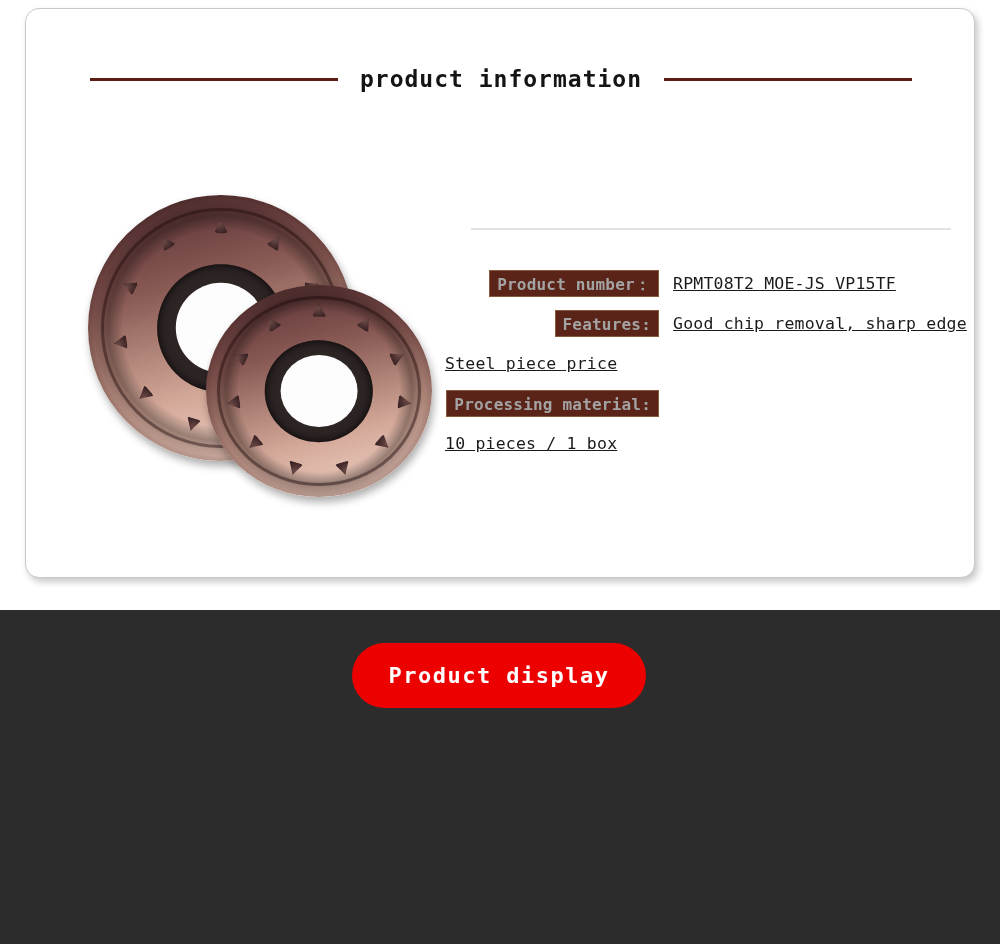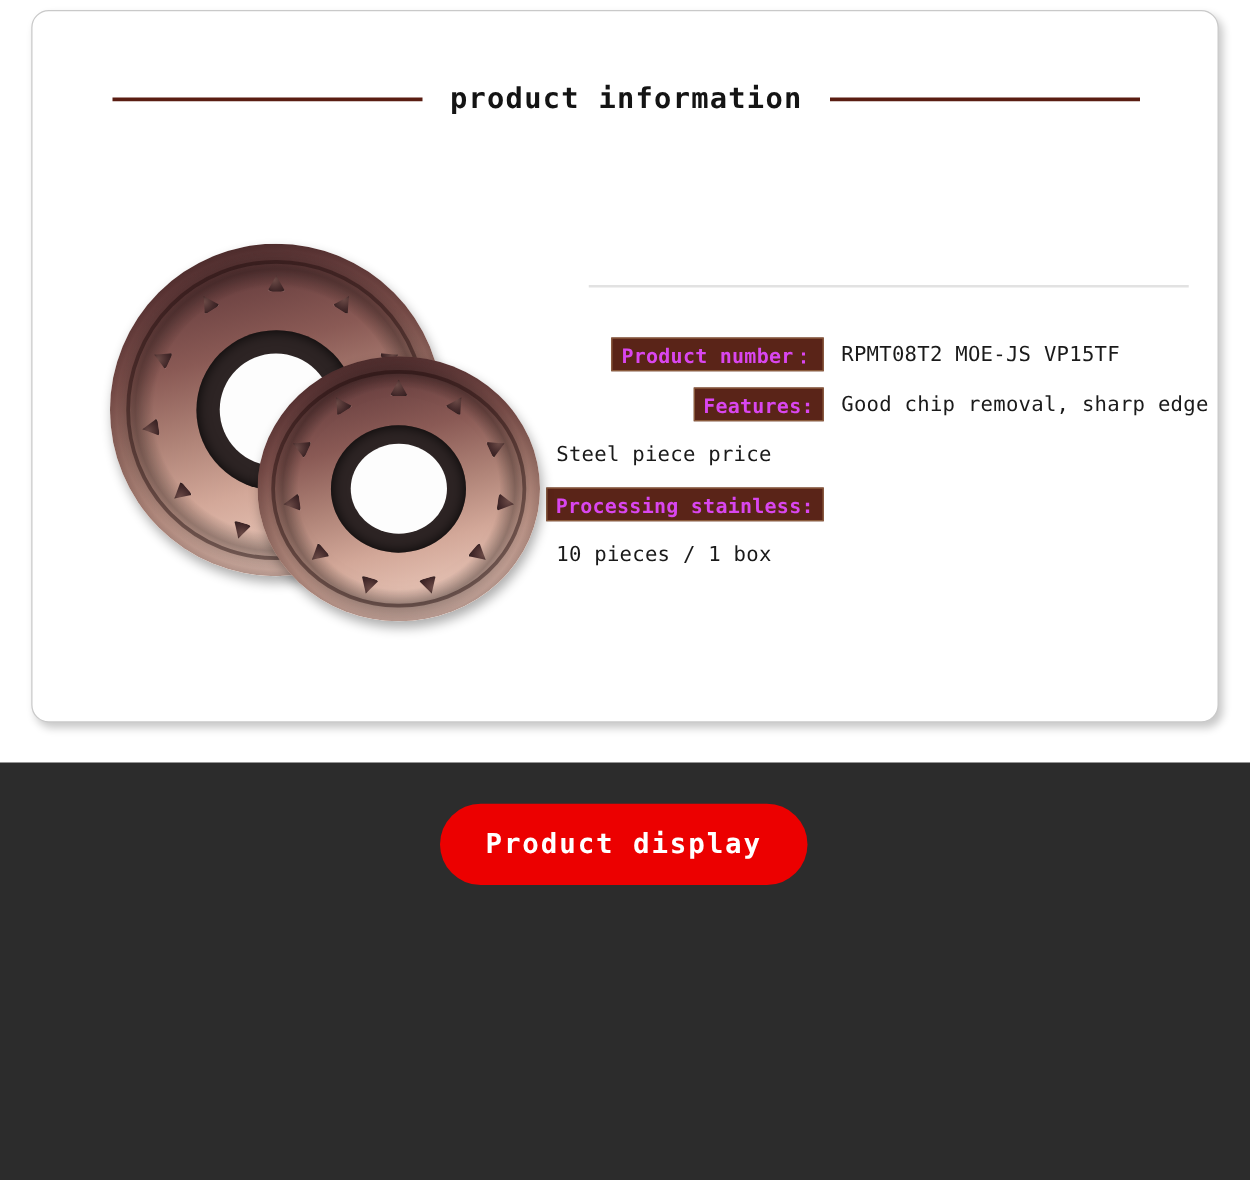--- a/index.html
+++ b/index.html
@@ -149,38 +149,39 @@
   }
   .spec-label-wrap {
     width: 228px;
     display: flex;
     justify-content: flex-end;
     flex: 0 0 auto;
   }
   .spec-label {
     display: inline-block;
     background: #5a2418;
-    color: #d946ef;
+    color: #a3a3a3;
     font-family: "DejaVu Sans Mono", "Liberation Mono", monospace;
     font-size: 16px;
     font-weight: bold;
     line-height: 27px;
     height: 27px;
     padding: 0 7px;
     white-space: nowrap;
     border: 1px solid #8a5a3c;
     letter-spacing: 0.2px;
   }
   .spec-value {
     margin-left: 14px;
     font-family: "DejaVu Sans Mono", "Liberation Mono", monospace;
     font-size: 16.5px;
     color: #1a1a1a;
     white-space: nowrap;
     letter-spacing: 0.2px;
+    text-decoration: underline;
   }
 
   
   .display-section {
     position: absolute;
     left: 0;
     top: 610px;
     width: 1000px;
     height: 334px;
     background: #2c2c2c;
@@ -327,21 +328,21 @@
         </div>
         <span class="spec-value">Good chip removal, sharp edge</span>
       </div>
 
       <div class="spec-row">
         <span class="spec-value">Steel piece price</span>
       </div>
 
       <div class="spec-row">
         <div class="spec-label-wrap">
-          <span class="spec-label">Processing stainless:</span>
+          <span class="spec-label">Processing material:</span>
         </div>
       </div>
 
       <div class="spec-row">
         <span class="spec-value">10 pieces / 1 box</span>
       </div>
 
     </div>
   </div>
 

